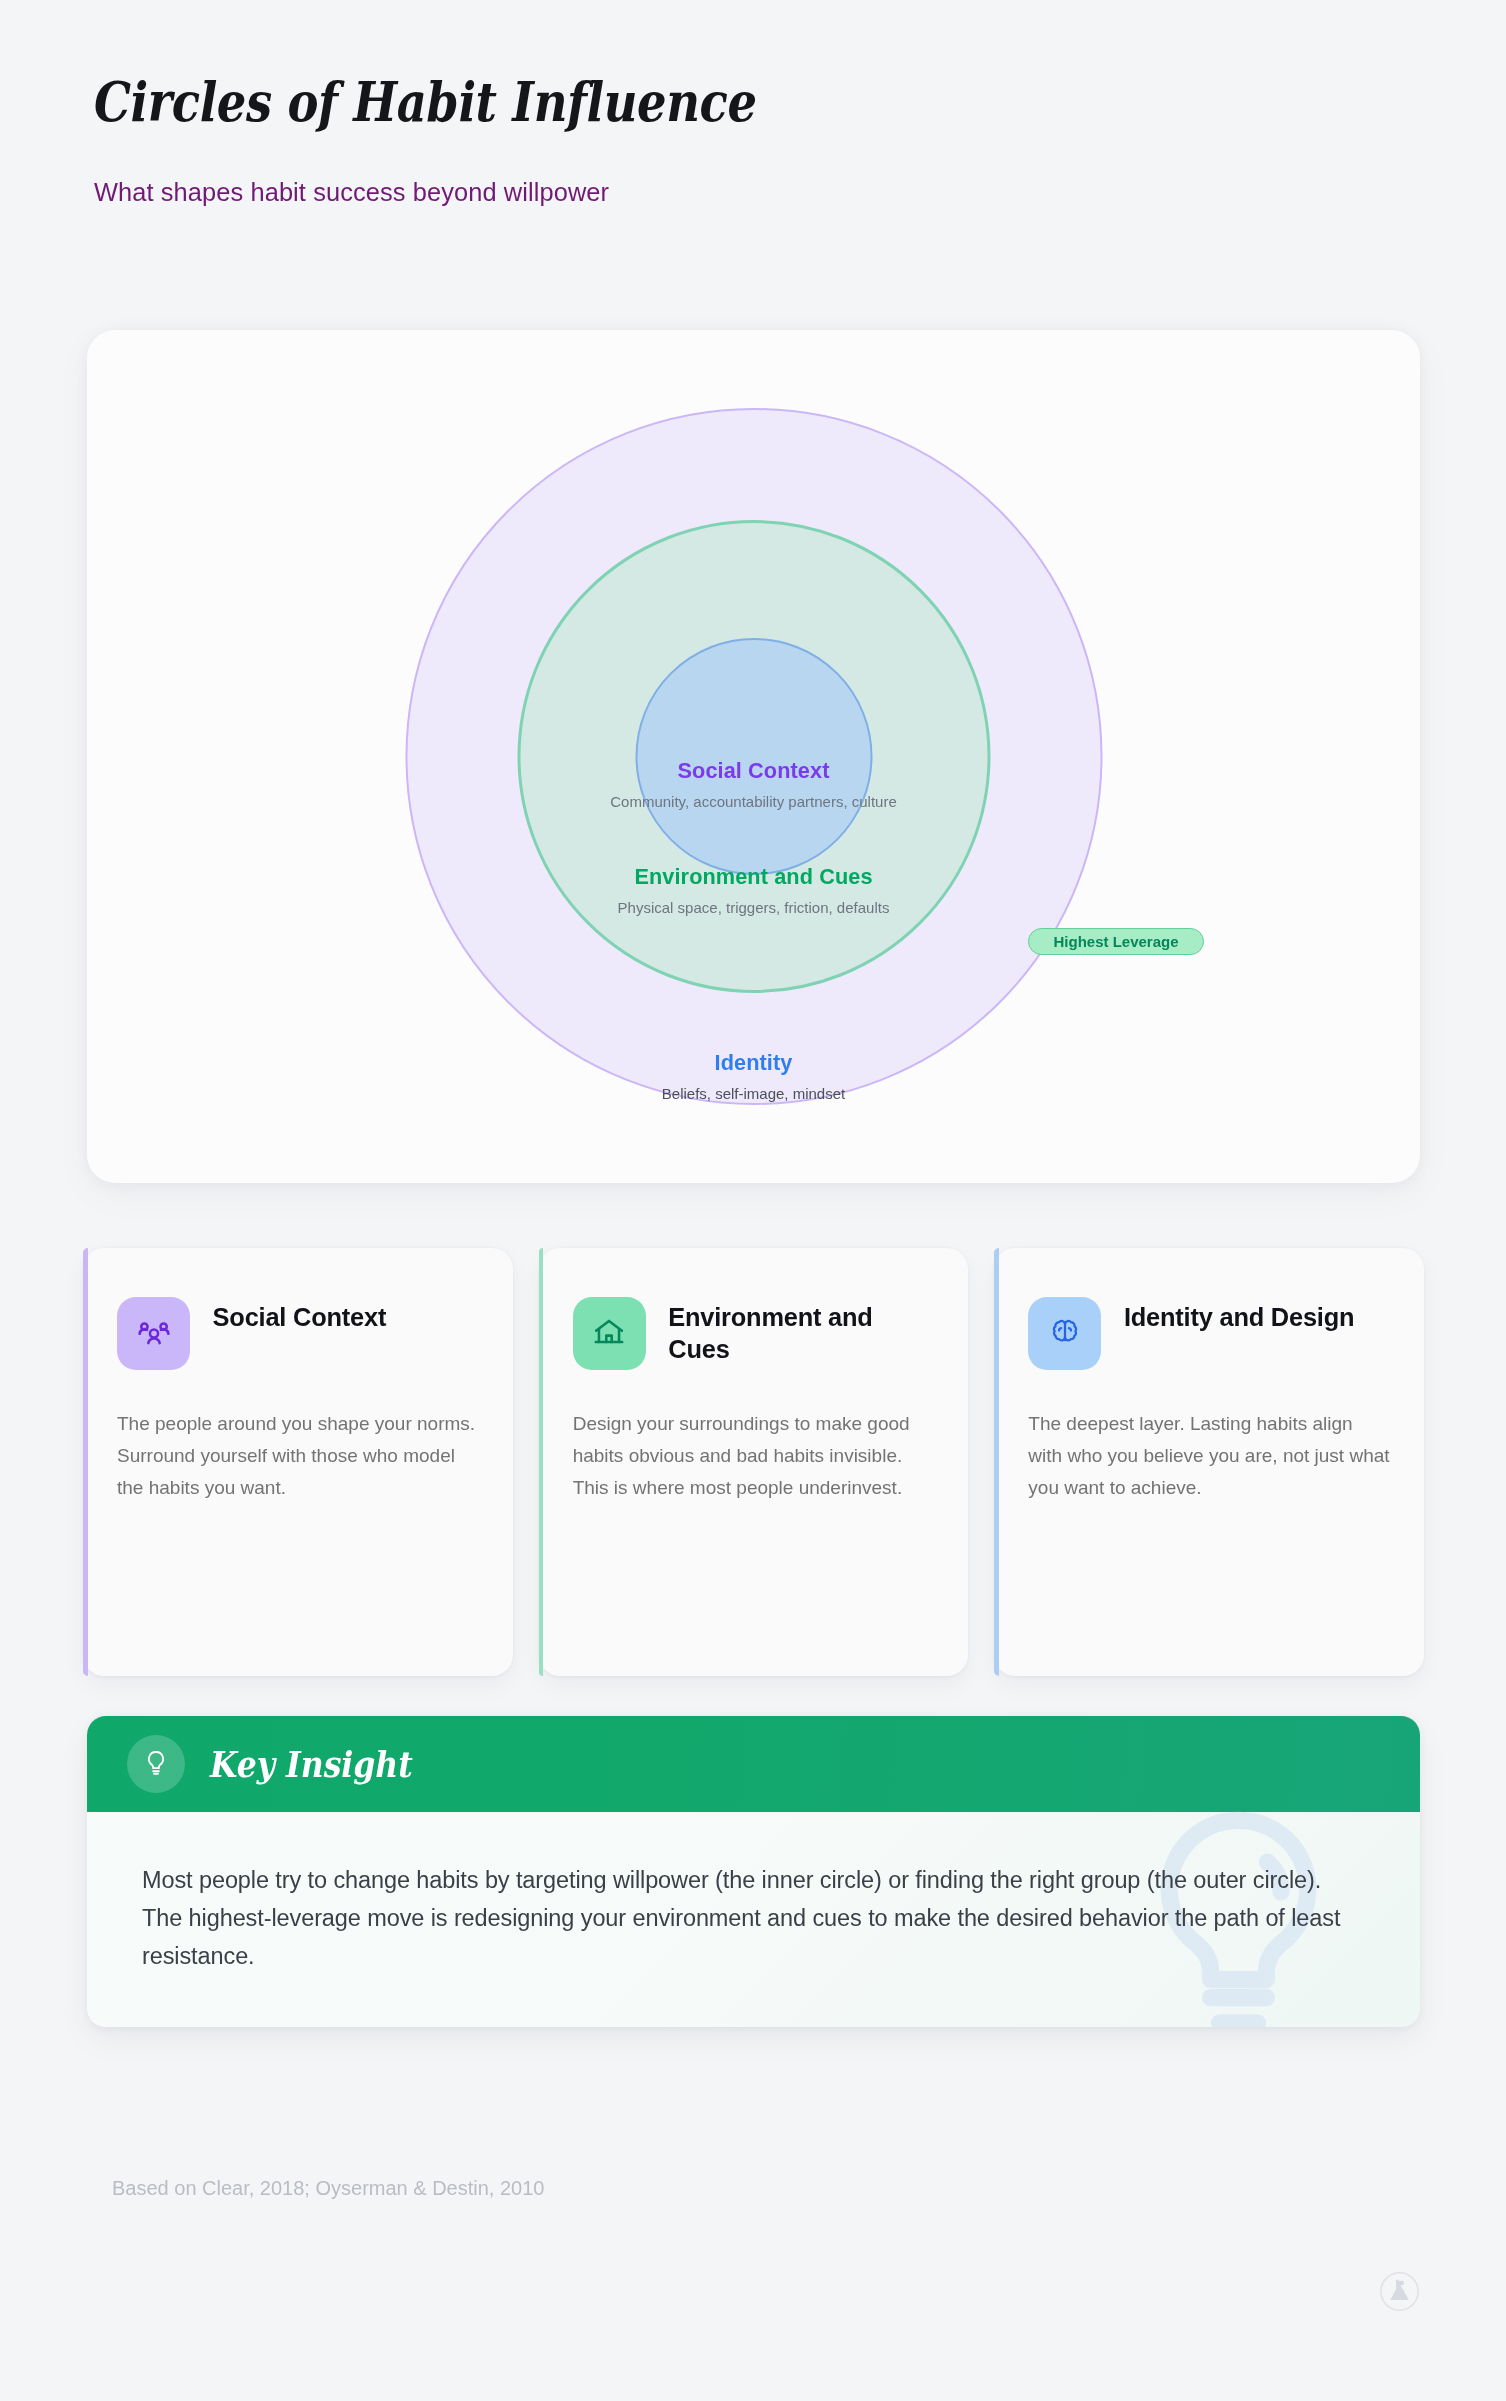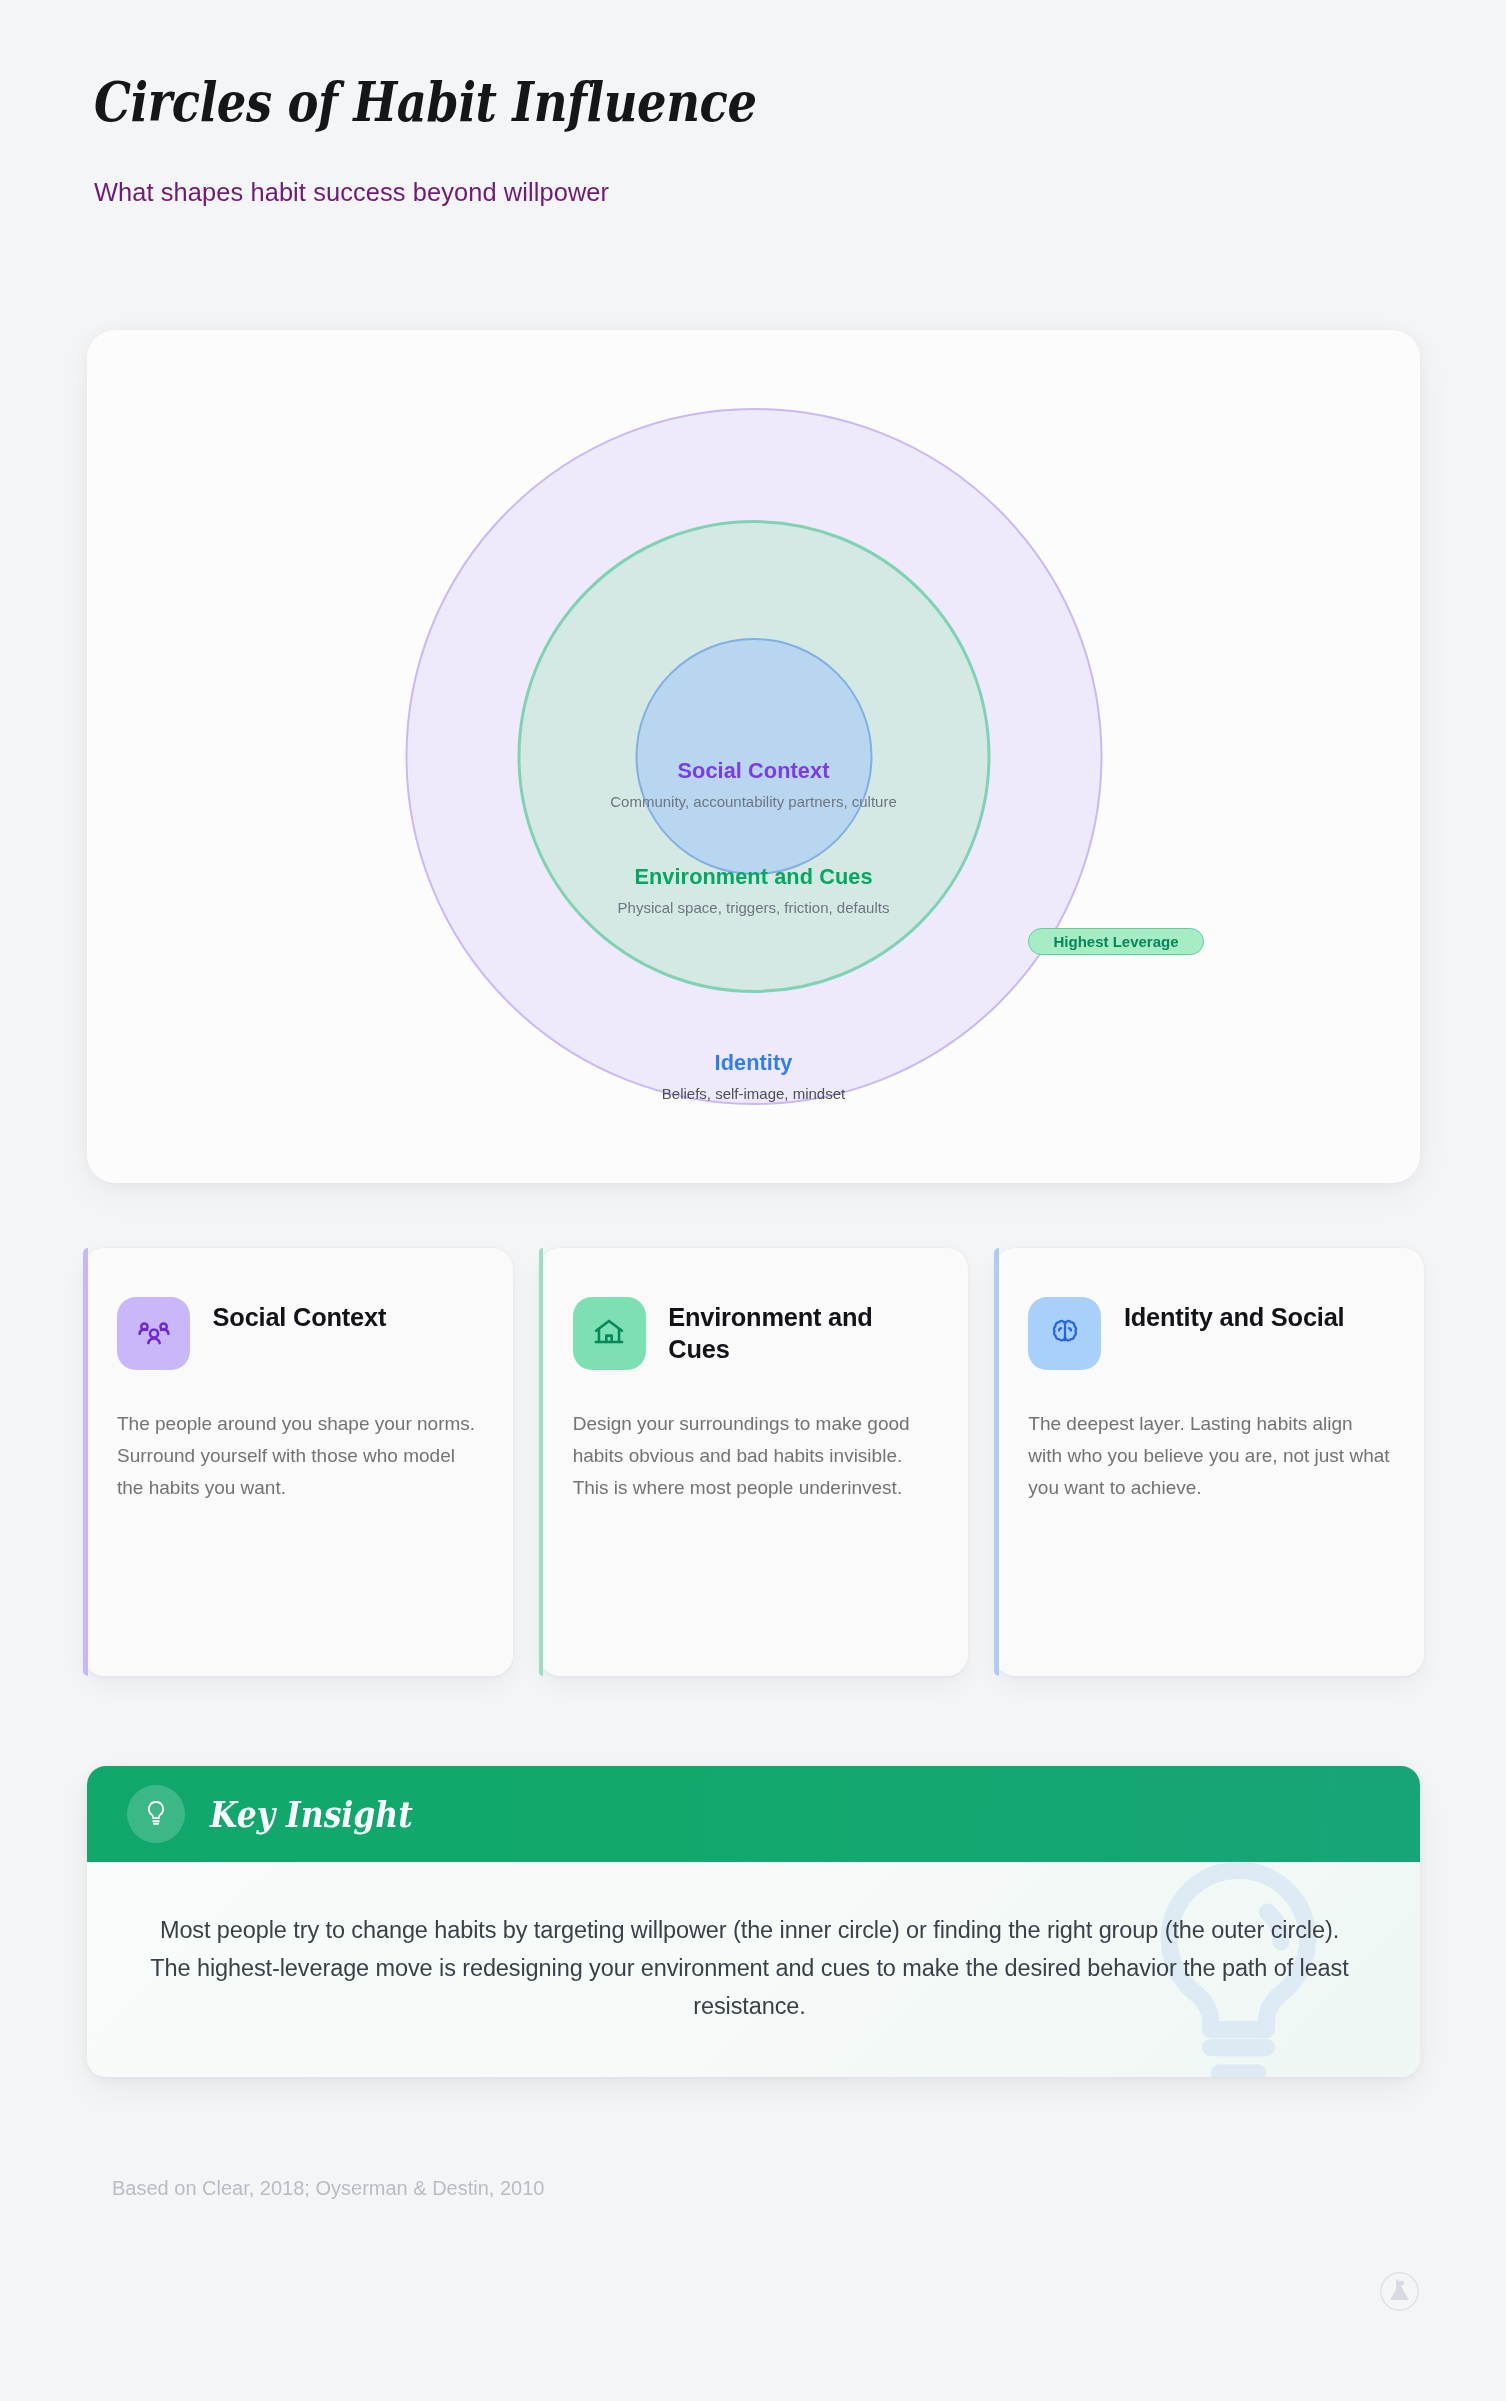--- a/index.html
+++ b/index.html
@@ -171,26 +171,25 @@
     margin-top: 38px;
     font-size: 19px;
     line-height: 1.68;
     color: #737373;
   }
 
   
   .insight {
     position: absolute;
     left: 87px;
-    top: 1766px;
+    top: 1716px;
     width: 1333px;
     border-radius: 19px;
     overflow: hidden;
     box-shadow: 0 1.9px 9.4px rgba(15,23,42,.05), 0 13px 32px rgba(15,23,42,.05);
-    text-align: center;
   }
   .insight-head {
     height: 96px;
     background: linear-gradient(95deg, #0fa86a 0%, #12a86c 45%, #17a578 100%);
     display: flex;
     align-items: center;
     padding-left: 40px;
     gap: 24.5px;
   }
   .bulb-circle {
@@ -330,21 +329,21 @@
           <span>
             <svg width="34" height="34" viewBox="0 0 24 24" fill="none" stroke="#2563eb" stroke-width="1.6" stroke-linecap="round" stroke-linejoin="round">
               <path d="M12 5.4v12.4"></path>
               <path d="M12 6.2a2.4 2.4 0 0 0-4.3-1 2.2 2.2 0 0 0-2.4 2.7 2.4 2.4 0 0 0-.6 3.5 2.4 2.4 0 0 0 .7 3.4 2.3 2.3 0 0 0 2.5 2.2 2.3 2.3 0 0 0 4.1-.9"></path>
               <path d="M12 6.2a2.4 2.4 0 0 1 4.3-1 2.2 2.2 0 0 1 2.4 2.7 2.4 2.4 0 0 1 .6 3.5 2.4 2.4 0 0 1-.7 3.4 2.3 2.3 0 0 1-2.5 2.2 2.3 2.3 0 0 1-4.1-.9"></path>
               <path d="M9.2 9.2c-.9.2-1.4.9-1.4 1.8"></path>
               <path d="M14.8 9.2c.9.2 1.4.9 1.4 1.8"></path>
             </svg>
           </span>
         </div>
-        <div class="card-title">Identity and Social</div>
+        <div class="card-title">Identity and Design</div>
       </div>
       <div class="card-body">The deepest layer. Lasting habits align with who you believe you are, not just what you want to achieve.</div>
     </div>
   </div>
 
   <div class="insight">
     <div class="insight-head">
       <div class="bulb-circle">
         <span>
           <svg width="30" height="30" viewBox="0 0 24 24" fill="none" stroke="#ffffff" stroke-width="1.5" stroke-linecap="round" stroke-linejoin="round">

